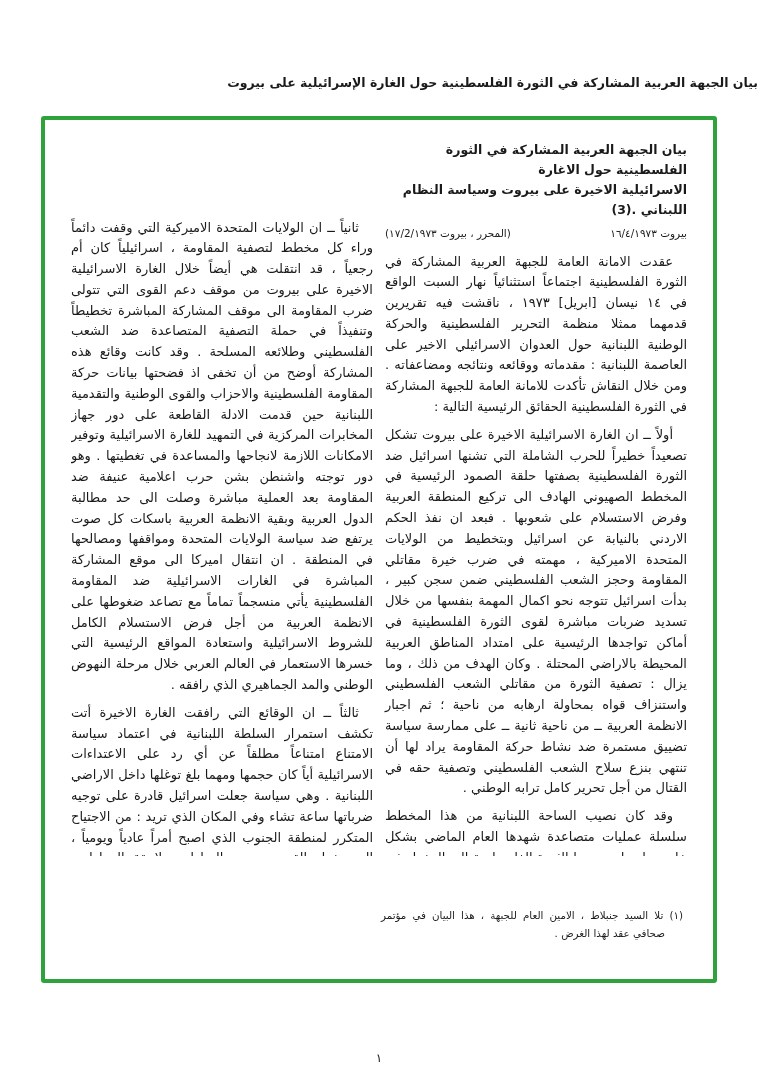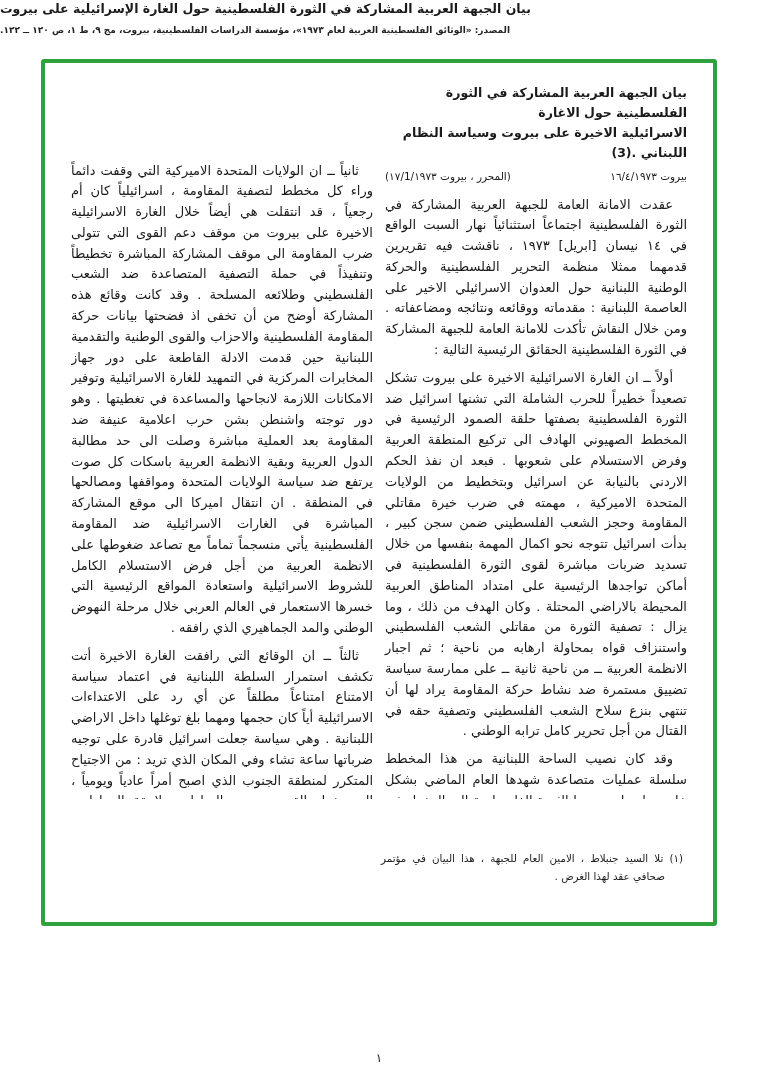--- a/index.html
+++ b/index.html
@@ -12,21 +12,22 @@
     width: 758px;
     height: 1078px;
     margin: 0 auto;
     background: var(--background, #ffffff);
     color: var(--text, #1a1a1a);
     font-family: "DejaVu Sans", sans-serif;
     direction: rtl;
     overflow: hidden;
   }
   .page-header {
-    text-align: left;
+    padding-top: 74px;
+    text-align: right;
   }
   .header-title {
     margin: 0;
     font-size: 12.5px;
     font-weight: bold;
     line-height: 1.4;
   }
   .source-line {
     margin-top: 7px;
     font-size: 9px;
@@ -99,34 +100,33 @@
     font-size: 12px;
   }
 </style>
 </head>
 <body>
 
 <div class="page">
 
   <header class="page-header">
     <h1 class="header-title">بيان الجبهة العربية المشاركة في الثورة الفلسطينية حول الغارة الإسرائيلية على بيروت</h1>
-    <div class="source-line">المصدر: «الوثائق الفلسطينية العربية لعام ١٩٧٣»، مؤسسة الدراسات الفلسطينية، بيروت، مج ٩، ط ١، ص ١٢٠ ــ ١٢٢.</div>
   </header>
 
   <section class="doc-box">
     <div class="columns">
 
       <div class="col col-right">
         <div class="doc-title">
           <div>بيان الجبهة العربية المشاركة في الثورة الفلسطينية حول الاغارة</div>
           <div>الاسرائيلية الاخيرة على بيروت وسياسة النظام اللبناني .(3)</div>
         </div>
         <div class="date-line">
           <span>بيروت ١٦/٤/١٩٧٣</span>
-          <span>(المحرر ، بيروت ١٧/1/١٩٧٣)</span>
+          <span>(المحرر ، بيروت ١٧/2/١٩٧٣)</span>
         </div>
         <p class="para">عقدت الامانة العامة للجبهة العربية المشاركة في الثورة الفلسطينية اجتماعاً استثنائياً نهار السبت الواقع في ١٤ نيسان [ابريل] ١٩٧٣ ، ناقشت فيه تقريرين قدمهما ممثلا منظمة التحرير الفلسطينية والحركة الوطنية اللبنانية حول العدوان الاسرائيلي الاخير على العاصمة اللبنانية : مقدماته ووقائعه ونتائجه ومضاعفاته . ومن خلال النقاش تأكدت للامانة العامة للجبهة المشاركة في الثورة الفلسطينية الحقائق الرئيسية التالية :</p>
         <p class="para">أولاً ــ ان الغارة الاسرائيلية الاخيرة على بيروت تشكل تصعيداً خطيراً للحرب الشاملة التي تشنها اسرائيل ضد الثورة الفلسطينية بصفتها حلقة الصمود الرئيسية في المخطط الصهيوني الهادف الى تركيع المنطقة العربية وفرض الاستسلام على شعوبها . فبعد ان نفذ الحكم الاردني بالنيابة عن اسرائيل وبتخطيط من الولايات المتحدة الاميركية ، مهمته في ضرب خيرة مقاتلي المقاومة وحجز الشعب الفلسطيني ضمن سجن كبير ، بدأت اسرائيل تتوجه نحو اكمال المهمة بنفسها من خلال تسديد ضربات مباشرة لقوى الثورة الفلسطينية في أماكن تواجدها الرئيسية على امتداد المناطق العربية المحيطة بالاراضي المحتلة . وكان الهدف من ذلك ، وما يزال : تصفية الثورة من مقاتلي الشعب الفلسطيني واستنزاف قواه بمحاولة ارهابه من ناحية ؛ ثم اجبار الانظمة العربية ــ من ناحية ثانية ــ على ممارسة سياسة تضييق مستمرة ضد نشاط حركة المقاومة يراد لها أن تنتهي بنزع سلاح الشعب الفلسطيني وتصفية حقه في القتال من أجل تحرير كامل ترابه الوطني .</p>
         <p class="para">وقد كان نصيب الساحة اللبنانية من هذا المخطط سلسلة عمليات متصاعدة شهدها العام الماضي بشكل خاص ، اضطرت معها الثورة الفلسطينية الى الدخول في مواجهات عنيفة مع القوات الغازية ضمن ظروف في غاية الصعوبة . وكانت غارة الكوماندوس الاسرائيلي الاخيرة على بيروت والتي استشهد خلالها القادة الثلاثة أبو يوسف وكمال ناصر وكمال عدوان وعدد من رفاقهم الابطال ، حلقة جديدة في سلسلة المواجهات المذكورة أتت تكشف مدى ضراوة الحرب التي تخوضها دفاعاً عن وجودها ومن أجل حماية مواقع صمودها المستمر .</p>
       </div>
 
       <div class="col col-left">
         <p class="para">ثانياً ــ ان الولايات المتحدة الاميركية التي وقفت دائماً وراء كل مخطط لتصفية المقاومة ، اسرائيلياً كان أم رجعياً ، قد انتقلت هي أيضاً خلال الغارة الاسرائيلية الاخيرة على بيروت من موقف دعم القوى التي تتولى ضرب المقاومة الى موقف المشاركة المباشرة تخطيطاً وتنفيذاً في حملة التصفية المتصاعدة ضد الشعب الفلسطيني وطلائعه المسلحة . وقد كانت وقائع هذه المشاركة أوضح من أن تخفى اذ فضحتها بيانات حركة المقاومة الفلسطينية والاحزاب والقوى الوطنية والتقدمية اللبنانية حين قدمت الادلة القاطعة على دور جهاز المخابرات المركزية في التمهيد للغارة الاسرائيلية وتوفير الامكانات اللازمة لانجاحها والمساعدة في تغطيتها . وهو دور توجته واشنطن بشن حرب اعلامية عنيفة ضد المقاومة بعد العملية مباشرة وصلت الى حد مطالبة الدول العربية وبقية الانظمة العربية باسكات كل صوت يرتفع ضد سياسة الولايات المتحدة ومواقفها ومصالحها في المنطقة . ان انتقال اميركا الى موقع المشاركة المباشرة في الغارات الاسرائيلية ضد المقاومة الفلسطينية يأتي منسجماً تماماً مع تصاعد ضغوطها على الانظمة العربية من أجل فرض الاستسلام الكامل للشروط الاسرائيلية واستعادة المواقع الرئيسية التي خسرها الاستعمار في العالم العربي خلال مرحلة النهوض الوطني والمد الجماهيري الذي رافقه .</p>
         <p class="para">ثالثاً ــ ان الوقائع التي رافقت الغارة الاخيرة أتت تكشف استمرار السلطة اللبنانية في اعتماد سياسة الامتناع امتناعاً مطلقاً عن أي رد على الاعتداءات الاسرائيلية أياً كان حجمها ومهما بلغ توغلها داخل الاراضي اللبنانية . وهي سياسة جعلت اسرائيل قادرة على توجيه ضرباتها ساعة تشاء وفي المكان الذي تريد : من الاجتياح المتكرر لمنطقة الجنوب الذي اصبح أمراً عادياً ويومياً ، الى دخول القرى وتدمير المنازل وملاحقة المواطنين بحجة مطاردة الفدائيين ، الى اقامة الحواجز داخل الارض اللبنانية وتفتيش المارة وتدقيق الهويات ، الى شق الطرقات واقامة مراكز ثابتة للمراقبة والحراسة ، الى تنفيذ عمليات الاغتيال الفردي ، الى قصف المخيمات بالطيران ، الى تنظيم حملات الانزال ليس فقط</p>
       </div>

